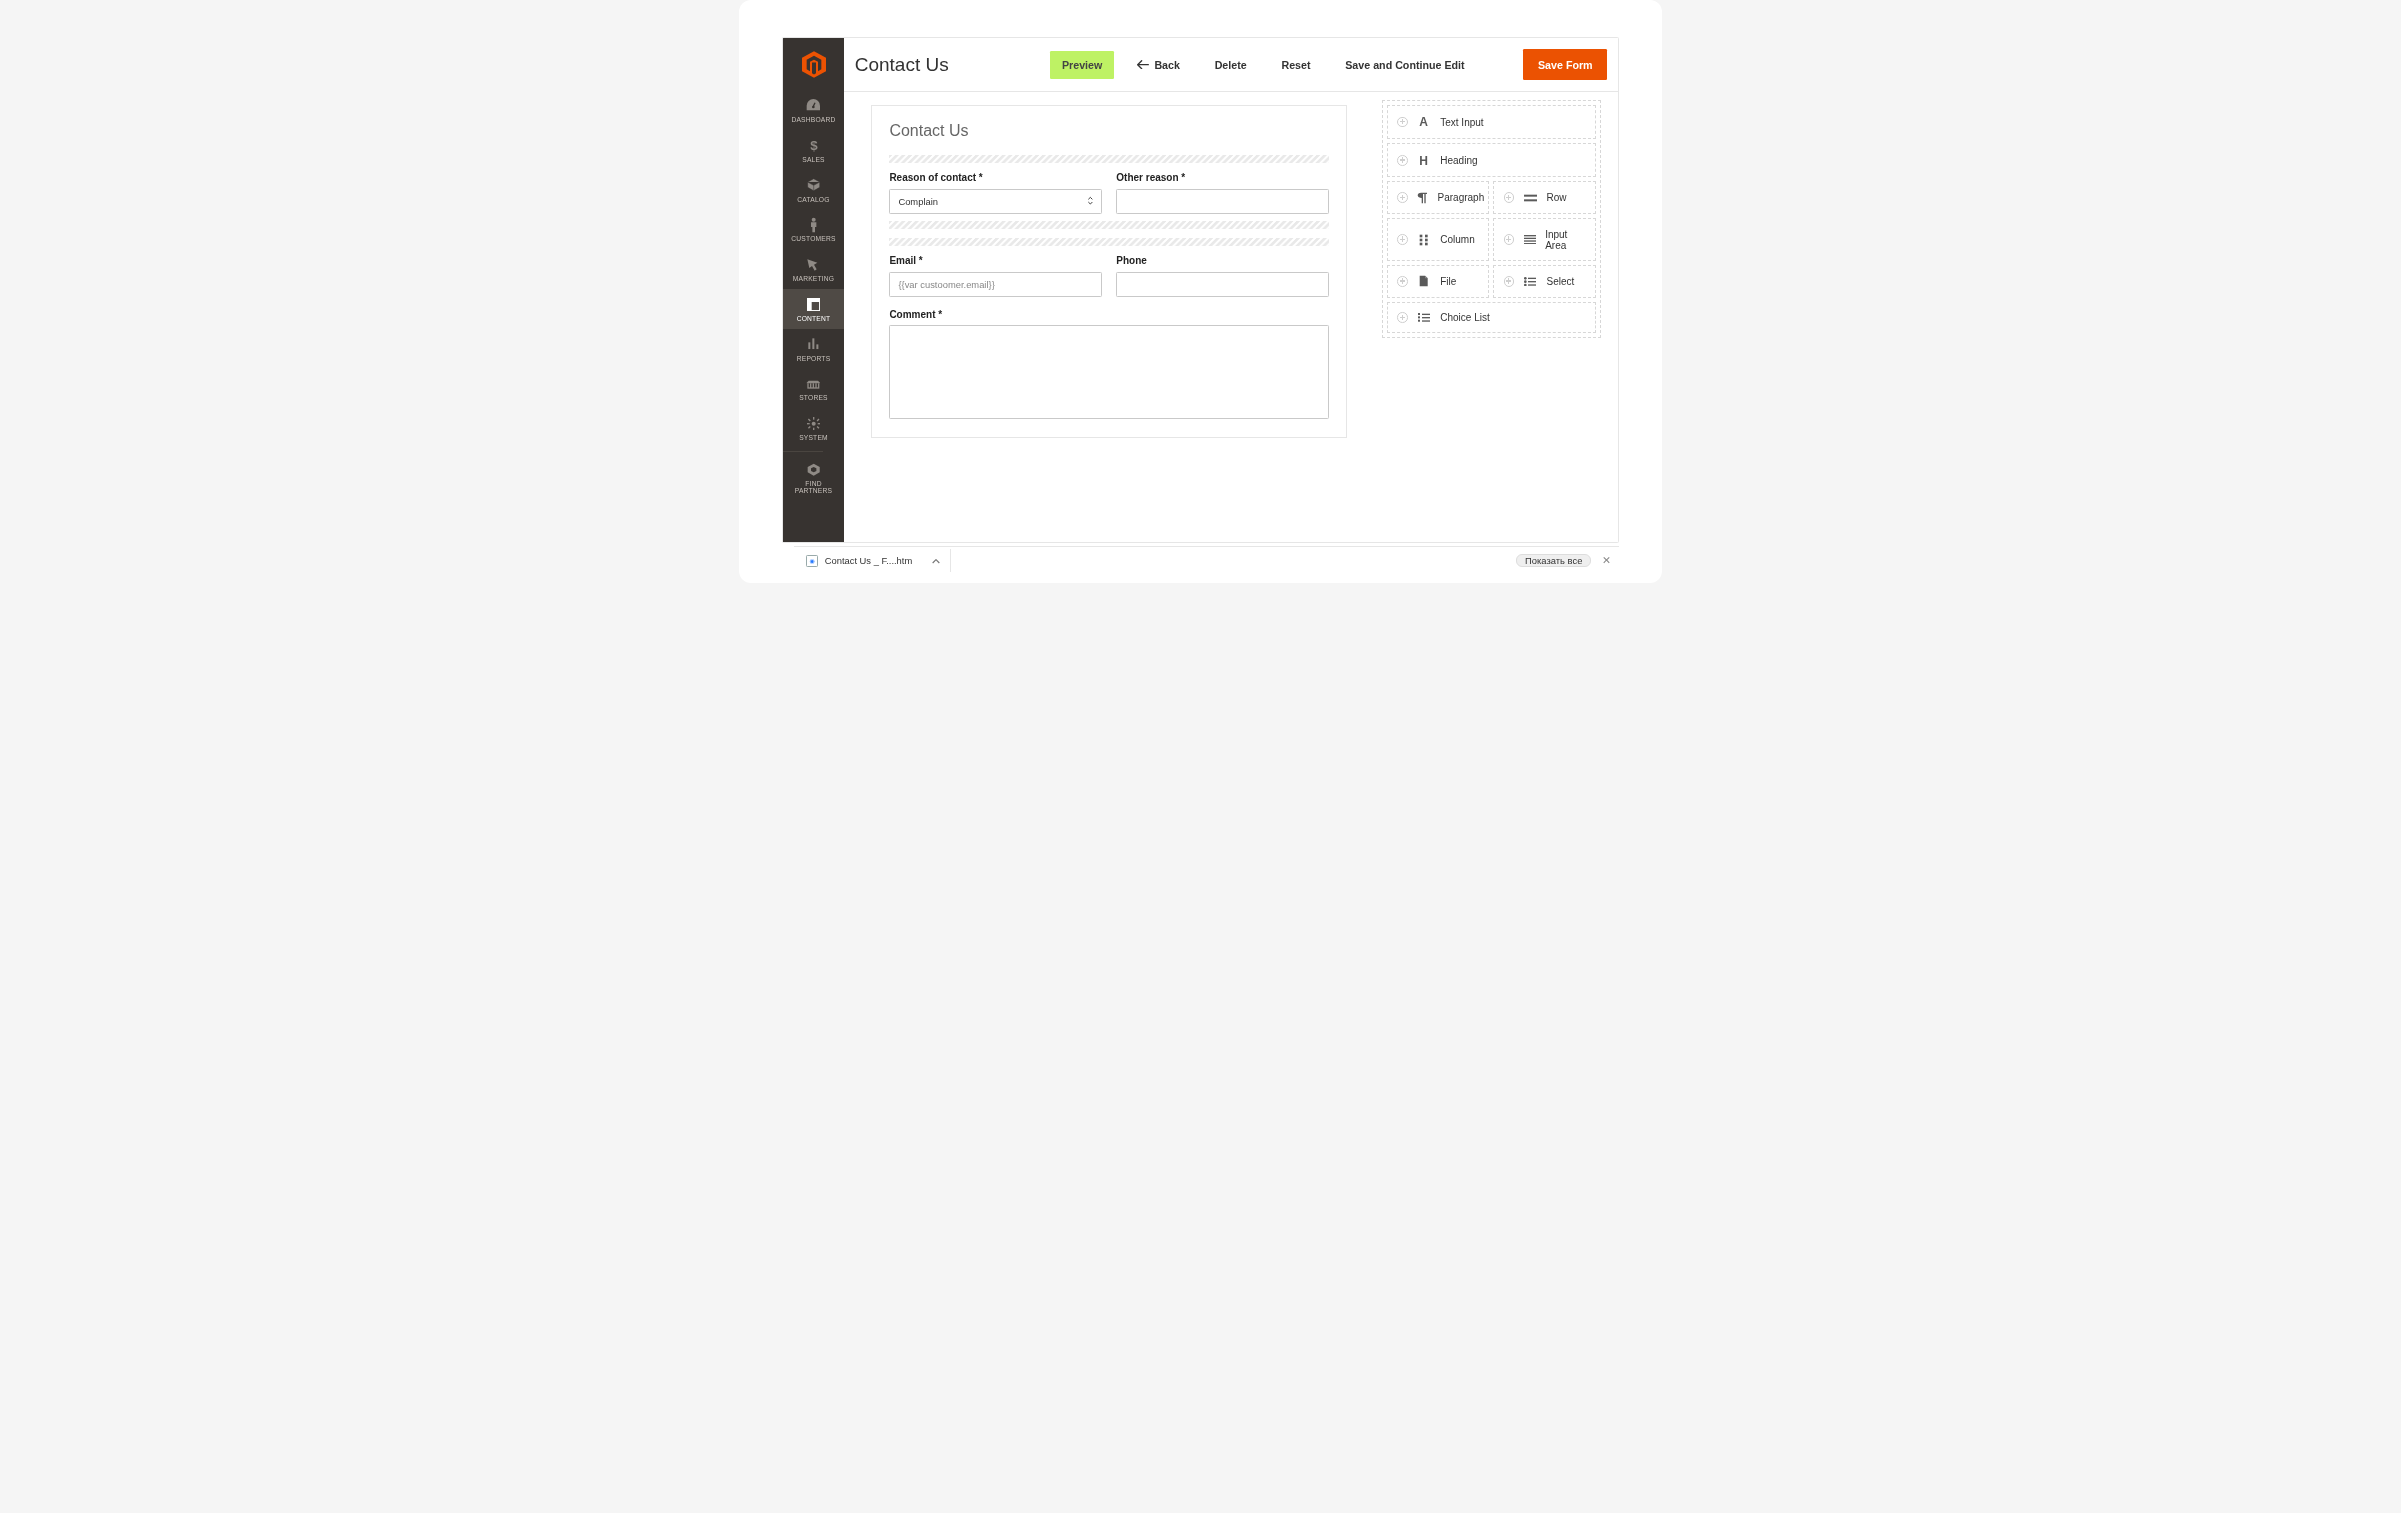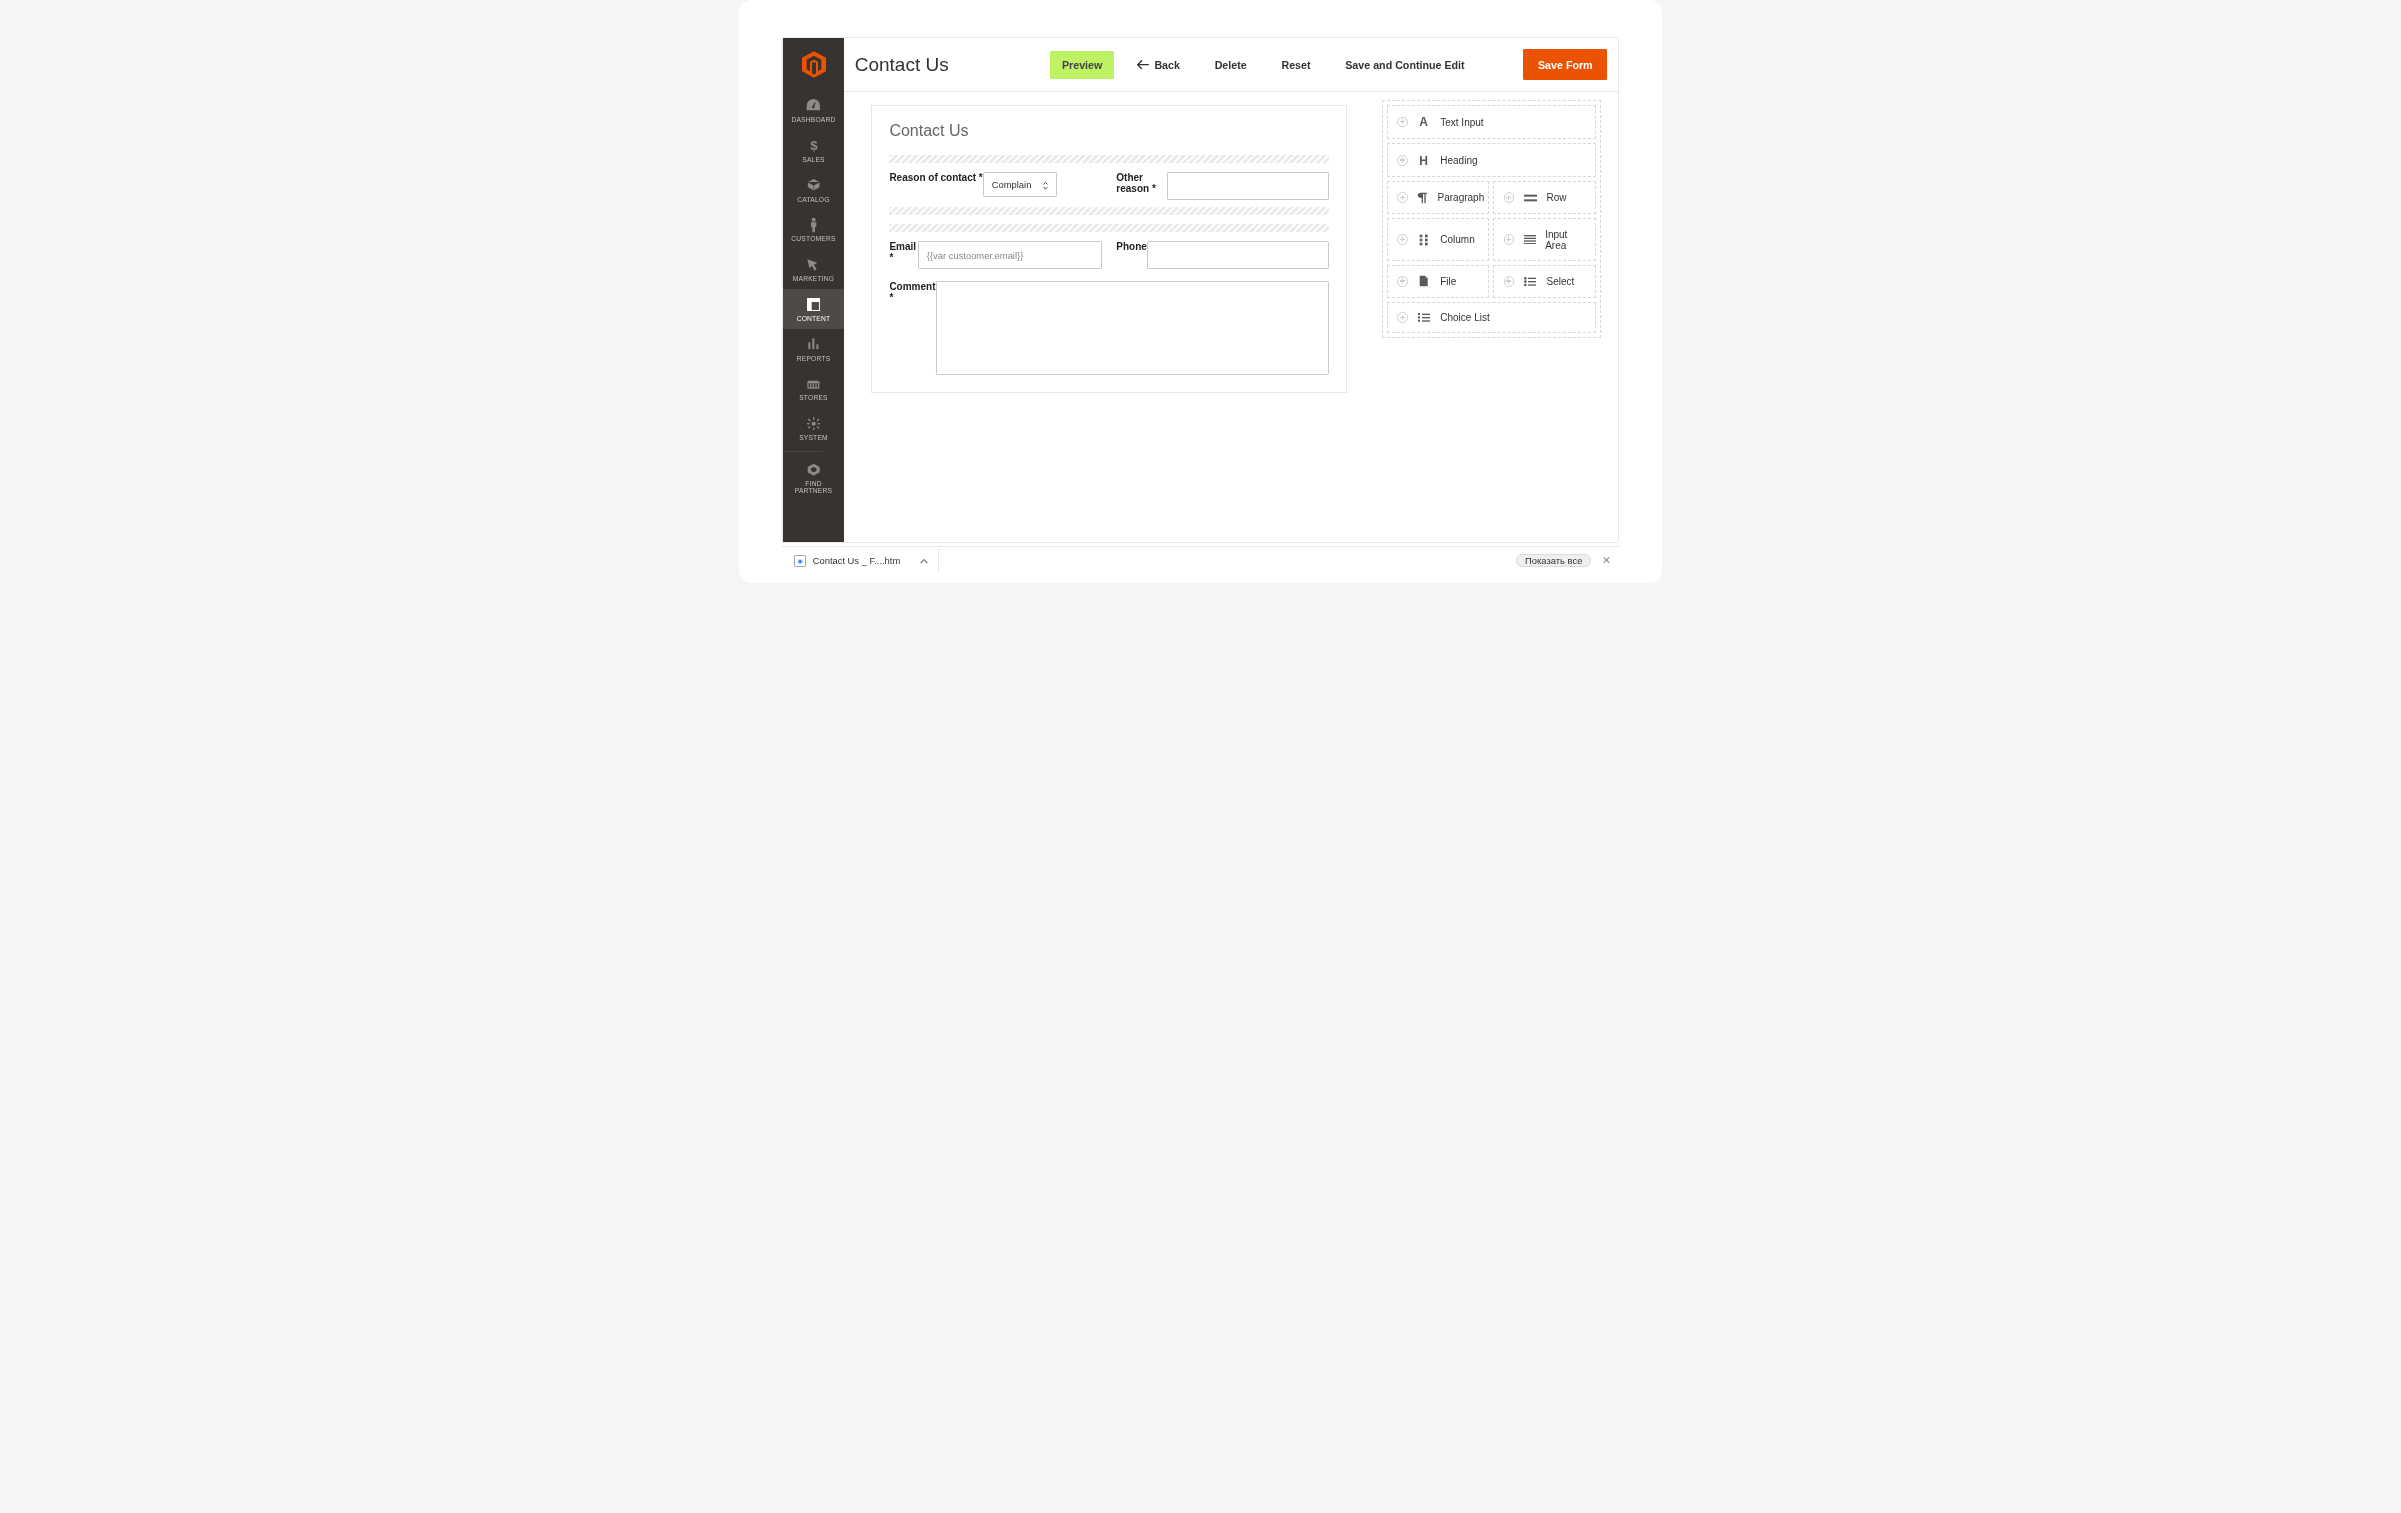--- a/index.html
+++ b/index.html
@@ -56,21 +56,21 @@
   .card {
     border: 0.7px solid #e6e6e6; padding: 16px 17.4px 17.4px; background: #fff;
   }
   .card-title { font-size: 16px; color: #666; font-weight: 400; margin-bottom: 14.7px; }
   .hatch {
     height: 8px; width: 100%; margin: 6.7px 0 9.4px;
     background-image: linear-gradient(135deg, #e9e9e9 25%, transparent 25%, transparent 50%, #e9e9e9 50%, #e9e9e9 75%, transparent 75%, transparent);
     background-size: 6.7px 6.7px;
   }
   .row { display: flex; gap: 14.7px; }
-  .col { flex: 1; display: flex; flex-direction: row; }
+  .col { flex: 1; display: flex; flex-direction: column; }
   .flabel { font-size: 10px; font-weight: 700; color: #222; margin-bottom: 5.4px; }
   .finput, .fselect, .ftextarea {
     width: 100%; border: 0.7px solid #c9c9c9; padding: 6px 8px; font-size: 9.4px;
     background: #fff; border-radius: 1.3px; color: #333;
   }
   .finput::placeholder { color: #888; }
   .fselect-wrap { position: relative; }
   .fselect { appearance: none; -webkit-appearance: none; padding-right: 24px; }
   .fselect-caret { position: absolute; right: 8px; top: 50%; transform: translateY(-50%); pointer-events: none; }
   .ftextarea { height: 94px; resize: none; }
@@ -91,21 +91,21 @@
   .plus-circ::before, .plus-circ::after {
     content: ""; position: absolute; background: #cfcfcf;
   }
   .plus-circ::before { width: 5.4px; height: 1.3px; left: 1.3px; top: 3.4px; }
   .plus-circ::after  { width: 1.3px; height: 5.4px; left: 3.4px; top: 1.3px; }
   .wicon { width: 13.4px; display: flex; justify-content: center; }
   .wlabel { font-size: 10px; color: #333; }
 
   
   .dlbar {
-    position: absolute; left: 43px; right: 43px; bottom: 8px; height: 29.5px;
+    position: absolute; left: 55px; right: 43px; bottom: 8px; height: 29.5px;
     border-top: 0.7px solid #e6e6e6; background: #fff; display: flex; align-items: center; padding: 0 8px;
   }
   .dlitem {
     display: flex; align-items: center; gap: 6.7px; border-right: 0.7px solid #e6e6e6; padding: 4px 9.4px 4px 4px;
     height: 23px;
   }
   .dlfile-icon { width: 12px; height: 12px; border: 0.7px solid #9aa; display: inline-flex; align-items: center; justify-content: center; font-size: 6px; color: #27f; border-radius: 1.3px; }
   .dlname { font-size: 9.4px; color: #333; }
   .dlcaret { margin-left: 13.4px; }
   .dlright { margin-left: auto; display: flex; align-items: center; gap: 10.7px; }

